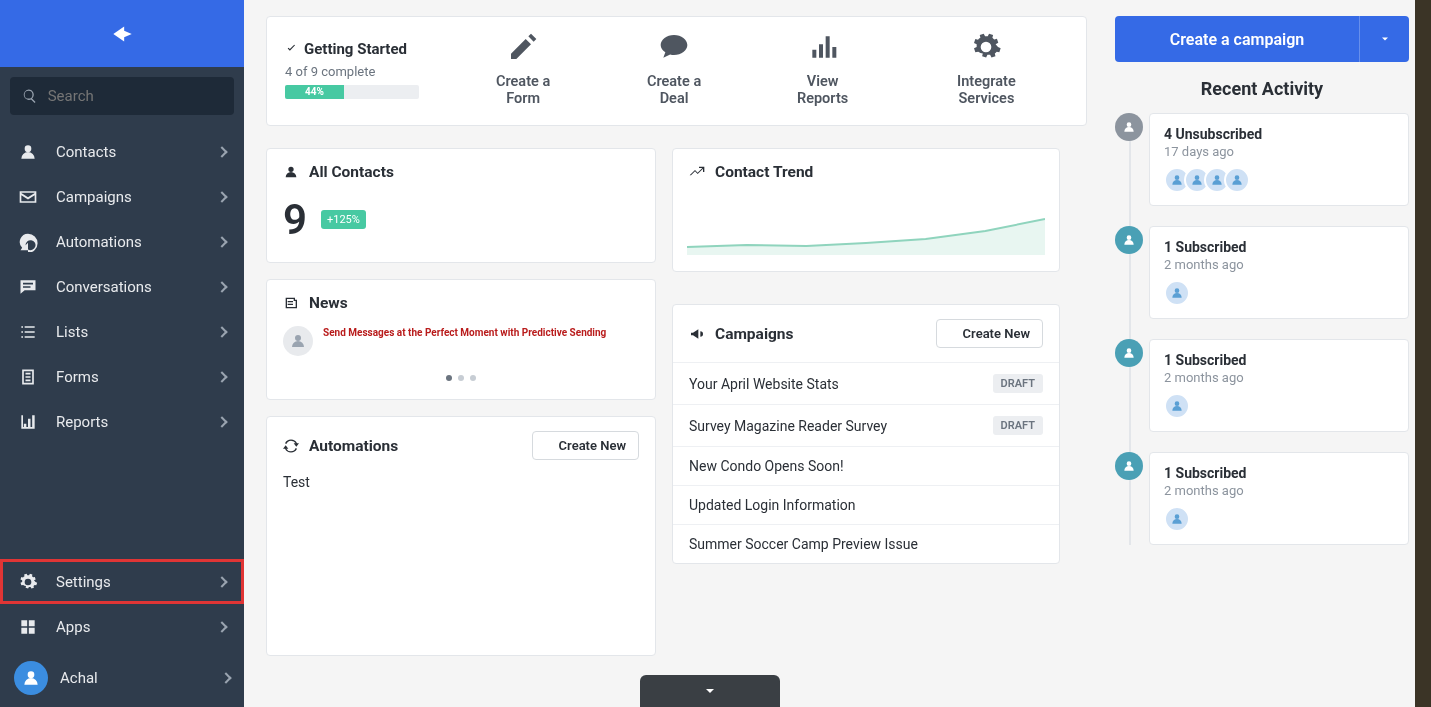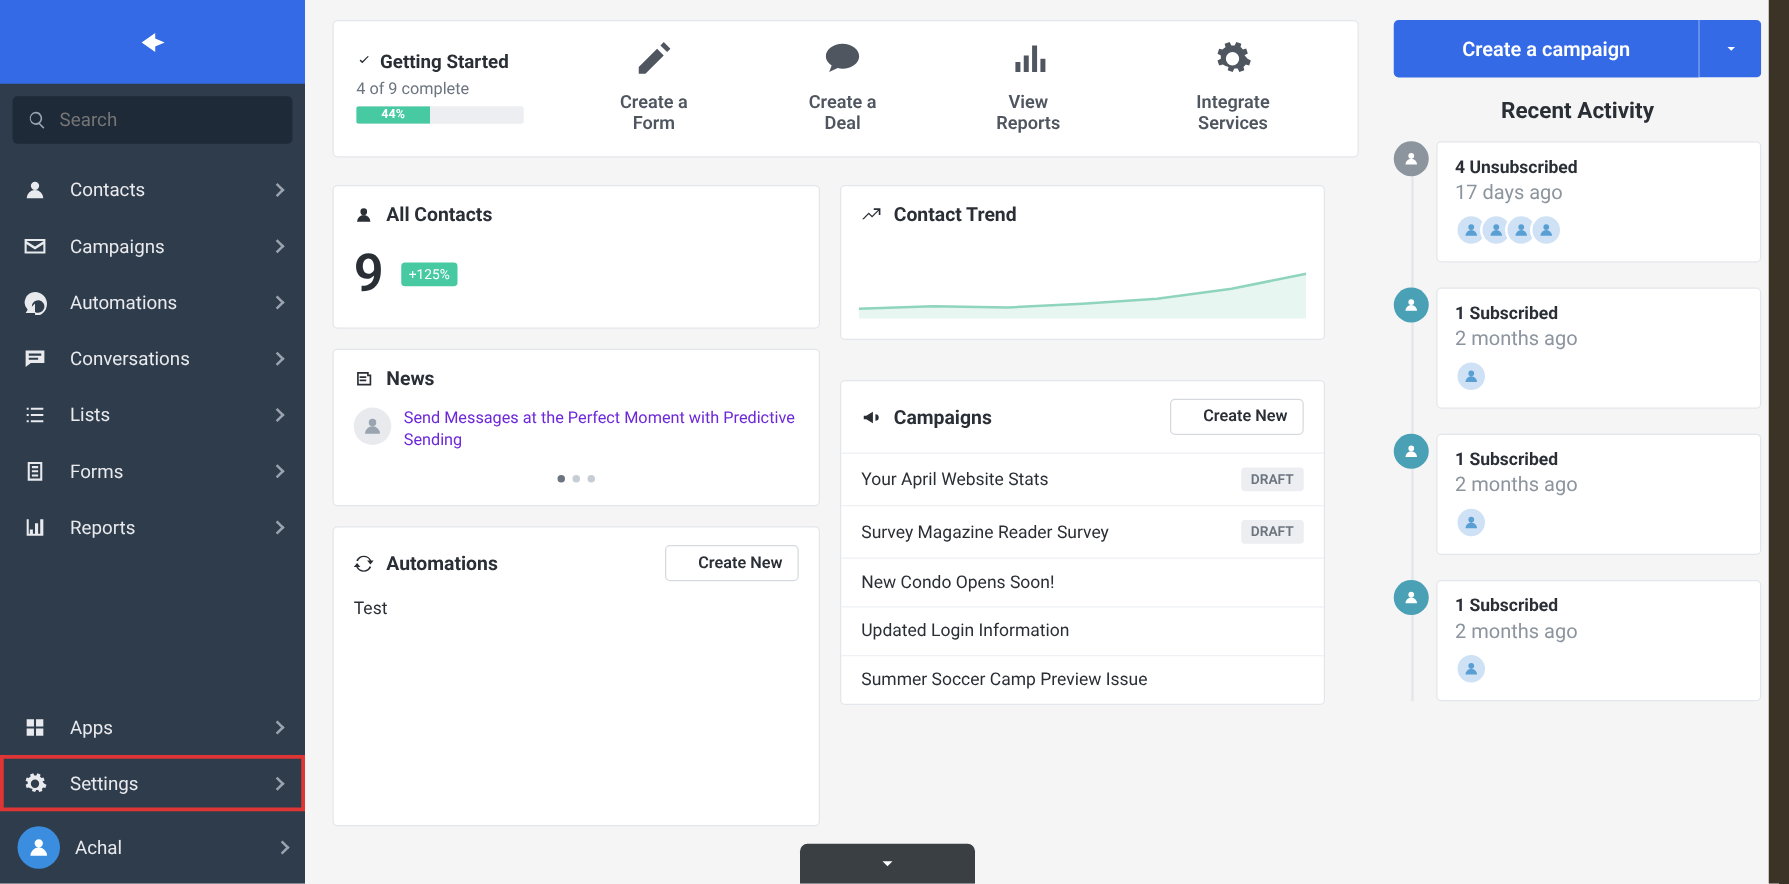--- a/index.html
+++ b/index.html
@@ -51,21 +51,21 @@
 .contacts-card .num { font-size:42px; font-weight:600; color:#2a2f36; }
 .badge-green { background:#47c9a2; color:#fff; font-size:11px; padding:3px 6px; border-radius:3px; margin-left:4px;}
 
 .trend-card .chart { height:54px; margin:6px 14px 16px 14px; position:relative; }
 .trend-card svg.spark { width:100%; height:100%; }
 
 .news-card .news-body { padding:0 16px 14px 16px; }
 .news-row { display:flex; gap:10px; }
 .news-avatar { width:30px; height:30px; border-radius:50%; background:#e8eaed; flex-shrink:0; display:flex; align-items:center; justify-content:center;}
 .news-avatar svg{width:18px;height:18px;fill:#9aa4b0;}
-.news-link { color:#6d28d9; font-weight:400; font-size:13px; line-height:1.35; cursor:pointer; }
+.news-link { color:#b91c1c; font-weight:700; font-size:10px; line-height:1.35; cursor:pointer; }
 .dots { text-align:center; margin-top:10px; }
 .dots span { display:inline-block; width:6px; height:6px; border-radius:50%; background:#c7cdd4; margin:0 3px; }
 .dots span.active { background:#6b747f; }
 
 .auto-card .auto-body { padding:0 16px 16px 16px; font-size:14px; color:#2a2f36; }
 
 .camp-card .camp-list { }
 .camp-item { display:flex; align-items:center; justify-content:space-between; padding:11px 16px; border-top:1px solid #eef0f3; font-size:14px; color:#2a2f36; }
 .camp-item:first-child { border-top:1px solid #eef0f3; }
 .badge-gray { background:#eceef1; color:#6b747f; font-size:11px; padding:3px 8px; border-radius:3px; font-weight:600; }
@@ -87,21 +87,21 @@
 .cta-dd svg { width:12px; height:12px; fill:#fff; }
 .ra-title { text-align:center; font-weight:700; font-size:18px; color:#2a2f36; margin-bottom:14px; }
 .activity-list { position:relative; padding-left:34px; }
 .activity-list::before { content:""; position:absolute; left:14px; top:16px; bottom:0; width:2px; background:#e3e6ea; }
 .activity { position:relative; margin-bottom:20px; }
 .act-icon { position:absolute; left:-34px; top:0; width:28px; height:28px; border-radius:50%; background:#4aa0b5; display:flex; align-items:center; justify-content:center; }
 .act-icon.gray { background:#8c949e; }
 .act-icon svg { width:14px; height:14px; fill:#fff; }
 .act-card { background:#fff; border:1px solid #e3e6ea; border-radius:4px; padding:12px 14px; }
 .act-title { font-weight:700; font-size:14px; color:#2a2f36; }
-.act-time { font-size:16px; color:#8c949e; margin-top:2px; }
+.act-time { font-size:13px; color:#8c949e; margin-top:2px; }
 .act-avatars { display:flex; margin-top:8px; }
 .act-avatars .av { width:26px; height:26px; border-radius:50%; background:#cfe1f5; border:2px solid #fff; margin-left:-6px; display:flex; align-items:center; justify-content:center;}
 .act-avatars .av:first-child { margin-left:0; }
 .act-avatars .av svg{width:14px;height:14px;fill:#5a9fd4;}
 
 .bottom-tab { position:absolute; left:640px; bottom:0; width:140px; height:32px; background:#3a3f44; border-radius:6px 6px 0 0; display:flex; align-items:center; justify-content:center; cursor:pointer; }
 .bottom-tab svg { width:16px; height:16px; fill:#fff; transform:rotate(180deg); }
 
 .outer-right { position:absolute; right:0; top:0; width:16px; height:707px; background:#3b3426; }
 </style>
@@ -171,32 +171,32 @@
       <div class="nav-item">
         <svg class="icon" viewBox="0 0 24 24">
             <path d="M4 4h2v16H4zm0 14h16v2H4zm3-4h3v4H7zm5-6h3v10h-3zm5-4h3v14h-3z"></path>
           </svg>
         <span>Reports</span>
         <span class="chev"></span>
       </div>
     </div>
 
     <div class="nav-bottom">
+      <div class="nav-item highlighted">
+        <svg class="icon" viewBox="0 0 24 24">
+            <path d="M12 8a4 4 0 100 8 4 4 0 000-8zm9 4l2 1-1 3-2-.5a8 8 0 01-1.4 1.4l.5 2-3 1-1-2h-2l-1 2-3-1 .5-2A8 8 0 016.2 15.5L4 16l-1-3 2-1v-2l-2-1 1-3 2 .5A8 8 0 017.8 5.1L7.3 3l3-1 1 2h2l1-2 3 1-.5 2a8 8 0 011.4 1.4l2-.5 1 3-2 1z"></path>
+          </svg>
+        <span>Settings</span>
+        <span class="chev"></span>
+      </div>
       <div class="nav-item">
         <svg class="icon" viewBox="0 0 24 24">
             <path d="M4 4h7v7H4zm9 0h7v7h-7zM4 13h7v7H4zm9 0h7v7h-7z"></path>
           </svg>
         <span>Apps</span>
-        <span class="chev"></span>
-      </div>
-      <div class="nav-item highlighted">
-        <svg class="icon" viewBox="0 0 24 24">
-            <path d="M12 8a4 4 0 100 8 4 4 0 000-8zm9 4l2 1-1 3-2-.5a8 8 0 01-1.4 1.4l.5 2-3 1-1-2h-2l-1 2-3-1 .5-2A8 8 0 016.2 15.5L4 16l-1-3 2-1v-2l-2-1 1-3 2 .5A8 8 0 017.8 5.1L7.3 3l3-1 1 2h2l1-2 3 1-.5 2a8 8 0 011.4 1.4l2-.5 1 3-2 1z"></path>
-          </svg>
-        <span>Settings</span>
         <span class="chev"></span>
       </div>
       <div class="user-item">
         <span class="avatar">
             <svg viewBox="0 0 24 24">
               <path d="M12 12a4 4 0 100-8 4 4 0 000 8zm-8 8a8 8 0 0116 0z"></path>
             </svg>
           </span>
         <span>Achal</span>
         <span class="chev"></span>

